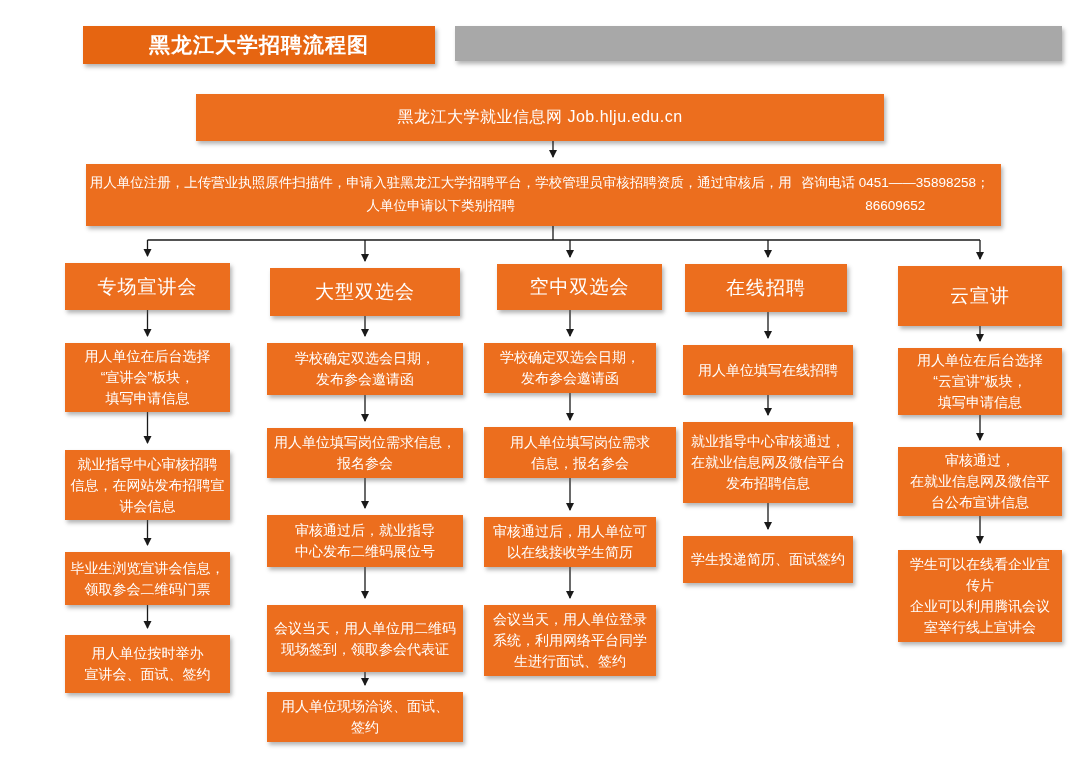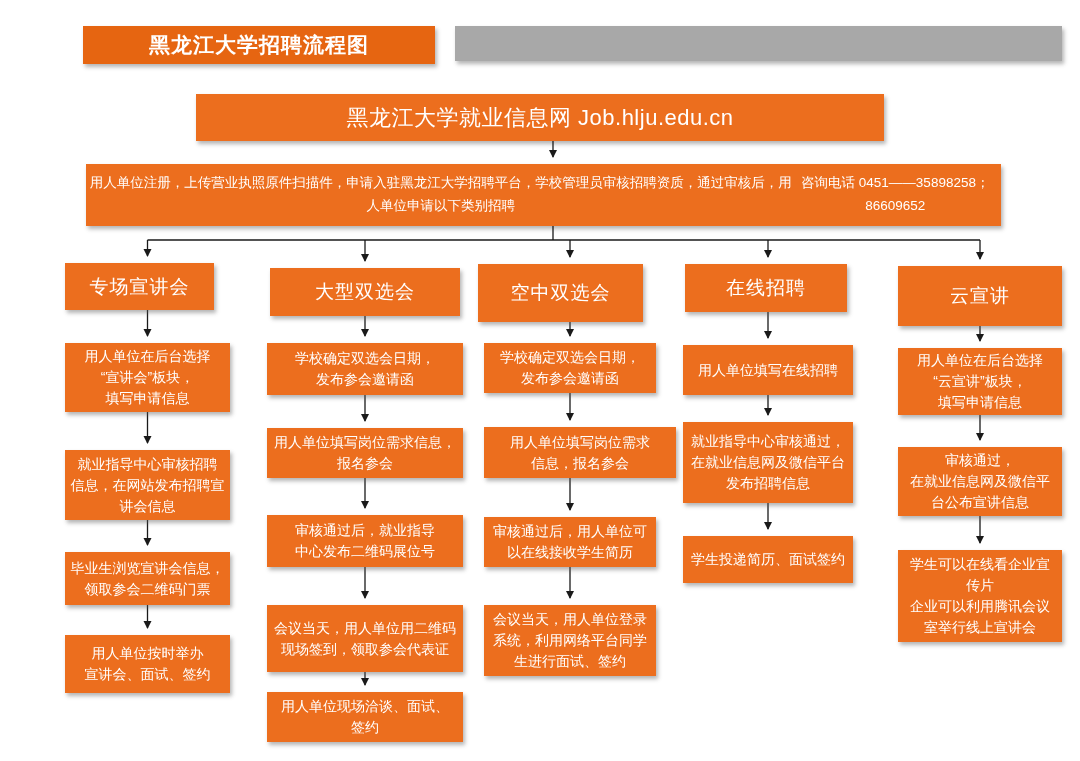--- a/index.html
+++ b/index.html
@@ -21,21 +21,21 @@
     padding:19px 3px;
   }
   .badge {
     background:var(--badge-orange);
     font-size:21px; font-weight:bold; letter-spacing:1px;
   }
   .graybar {
     position:absolute; background:var(--gray-bar);
     box-shadow:2px 3px 4px rgba(90,90,90,.45);
   }
-  .banner { font-size:22px; letter-spacing:.5px; }
+  .banner { font-size:16px; letter-spacing:.5px; }
   .intro { font-size:13.5px; flex-direction:row; line-height:1.7; }
   .head { font-size:19px; letter-spacing:1px; }
   .step { font-size:14px; line-height:1.5; }
   svg.connectors { position:absolute; left:0; top:0; pointer-events:none; }
 </style>
 </head>
 <body style="--badge-orange: #e66511; --box-orange: #ec6e1e; --gray-bar: #a8a8a8; --arrow-black: #1a1a1a; --text-white: #ffffff;">
 
 <div class="page">
 
@@ -87,21 +87,21 @@
       <line x1="768" y1="312" x2="768" y2="338" marker-end="url(#ah)"></line>
       <line x1="768" y1="395" x2="768" y2="415" marker-end="url(#ah)"></line>
       <line x1="768" y1="503" x2="768" y2="529" marker-end="url(#ah)"></line>
 
       <line x1="980" y1="312" x2="980" y2="341" marker-end="url(#ah)"></line>
       <line x1="980" y1="415" x2="980" y2="440" marker-end="url(#ah)"></line>
       <line x1="980" y1="516" x2="980" y2="543" marker-end="url(#ah)"></line>
     </g>
   </svg>
 
-  <div class="box head" style="left:65px;top:263px;width:149px;height:47px">专场宣讲会</div>
+  <div class="box head" style="left:65px;top:263px;width:165px;height:47px">专场宣讲会</div>
   <div class="box step" style="left:65px;top:343px;width:165px;height:69px">用人单位在后台选择
 “宣讲会”板块，
 填写申请信息</div>
   <div class="box step" style="left:65px;top:450px;width:165px;height:70px">就业指导中心审核招聘
 信息，在网站发布招聘宣
 讲会信息</div>
   <div class="box step" style="left:65px;top:552px;width:165px;height:53px">毕业生浏览宣讲会信息，
 领取参会二维码门票</div>
   <div class="box step" style="left:65px;top:635px;width:165px;height:58px">用人单位按时举办
 宣讲会、面试、签约</div>
@@ -111,21 +111,21 @@
 发布参会邀请函</div>
   <div class="box step" style="left:267px;top:428px;width:196px;height:50px">用人单位填写岗位需求信息，
 报名参会</div>
   <div class="box step" style="left:267px;top:515px;width:196px;height:52px">审核通过后，就业指导
 中心发布二维码展位号</div>
   <div class="box step" style="left:267px;top:605px;width:196px;height:67px">会议当天，用人单位用二维码
 现场签到，领取参会代表证</div>
   <div class="box step" style="left:267px;top:692px;width:196px;height:50px">用人单位现场洽谈、面试、
 签约</div>
 
-  <div class="box head" style="left:478px;top:264px;width:165px;height:58px">空中双选会</div>
+  <div class="box head" style="left:497px;top:264px;width:165px;height:46px">空中双选会</div>
   <div class="box step" style="left:484px;top:343px;width:172px;height:50px">学校确定双选会日期，
 发布参会邀请函</div>
   <div class="box step" style="left:484px;top:427px;width:192px;height:51px">用人单位填写岗位需求
 信息，报名参会</div>
   <div class="box step" style="left:484px;top:517px;width:172px;height:50px">审核通过后，用人单位可
 以在线接收学生简历</div>
   <div class="box step" style="left:484px;top:605px;width:172px;height:71px">会议当天，用人单位登录
 系统，利用网络平台同学
 生进行面试、签约</div>
 

